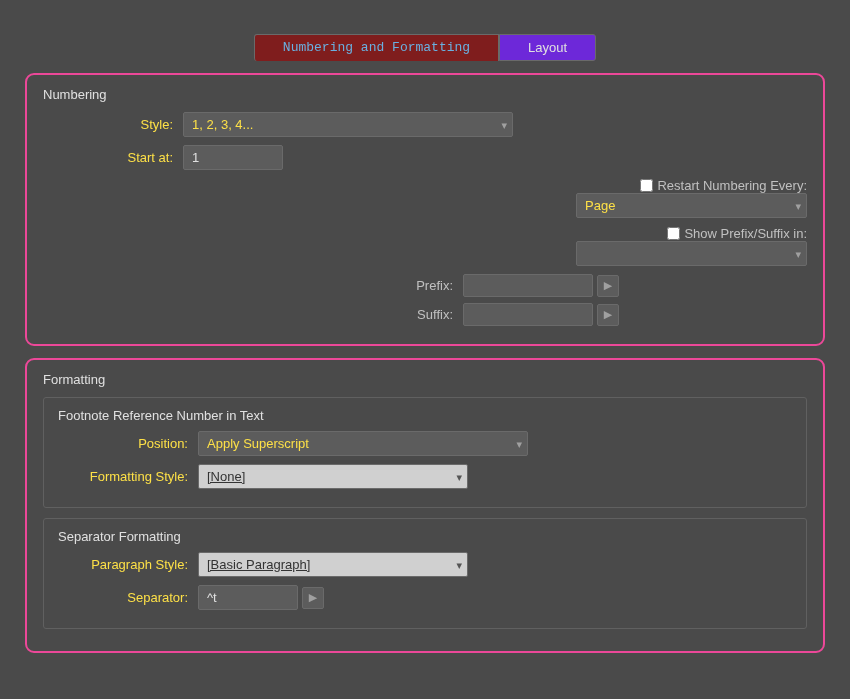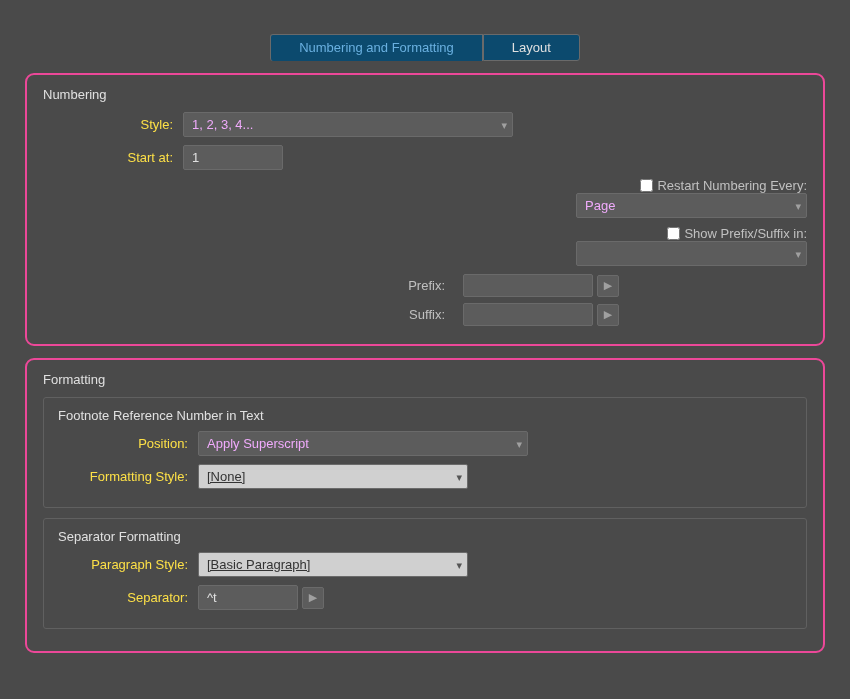--- a/index.html
+++ b/index.html
@@ -24,31 +24,32 @@
 
     
     .tabs {
       display: flex;
       justify-content: center;
       margin-bottom: 12px;
     }
 
     .tab {
       padding: 5px 28px;
-      background: #0c4a6e;
+      background: #6d28d9;
       border: 1px solid #6a6a6a;
       cursor: pointer;
       font-size: 13px;
       color: #e0e0e0;
     }
 
     .tab.active {
-      background: #0c4a6e;
+      background: #7f1d1d;
       color: #6ab0e0;
       border-bottom: none;
+      font-family: Liberation Mono, monospace;
     }
 
     .tab:first-child {
       border-radius: 3px 0 0 3px;
       color: #6ab0e0;
     }
 
     .tab:last-child {
       border-radius: 0 3px 3px 0;
     }
@@ -118,21 +119,21 @@
       color: #a0a0a0;
       pointer-events: none;
       font-size: 11px;
     }
 
     .dropdown-wrapper select {
       appearance: none;
       -webkit-appearance: none;
       background: #5c5c5c;
       border: 1px solid #6a6a6a;
-      color: #f0abfc;
+      color: #fde047;
       padding: 4px 28px 4px 8px;
       font-size: 13px;
       border-radius: 2px;
       cursor: pointer;
       outline: none;
     }
 
     .dropdown-wrapper.wide select {
       width: 330px;
     }
@@ -178,21 +179,21 @@
       display: flex;
       align-items: center;
       margin-bottom: 6px;
       padding-left: 20px;
     }
 
     .prefix-suffix-label {
       color: #c0c0c0;
       min-width: 60px;
       text-align: right;
-      padding-right: 18px;
+      padding-right: 10px;
       font-size: 13px;
     }
 
     .prefix-suffix-input {
       background: #5c5c5c;
       border: 1px solid #6a6a6a;
       color: #e0e0e0;
       padding: 3px 8px;
       font-size: 13px;
       border-radius: 2px;

